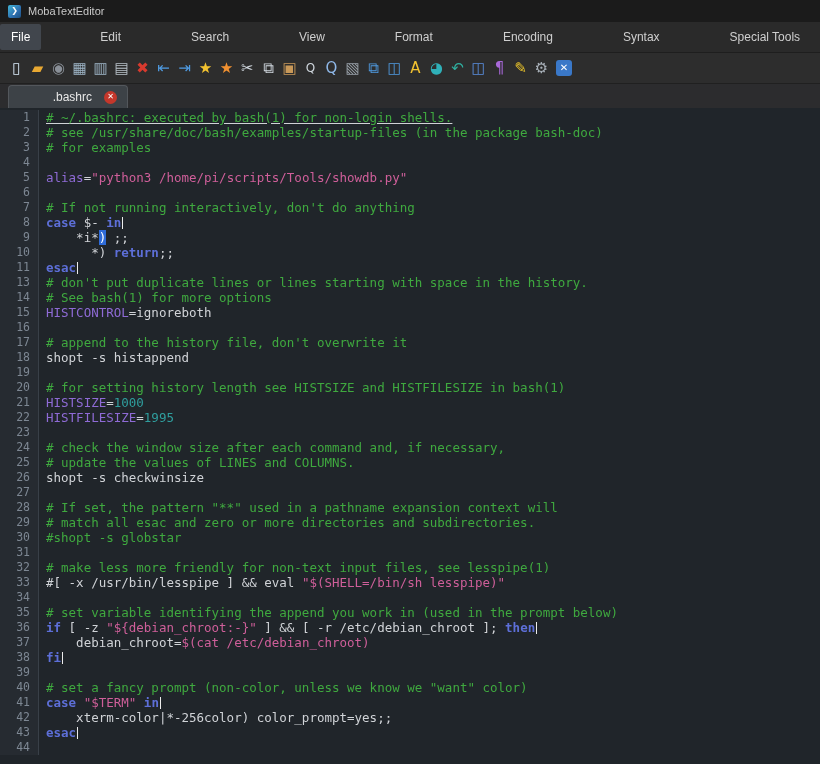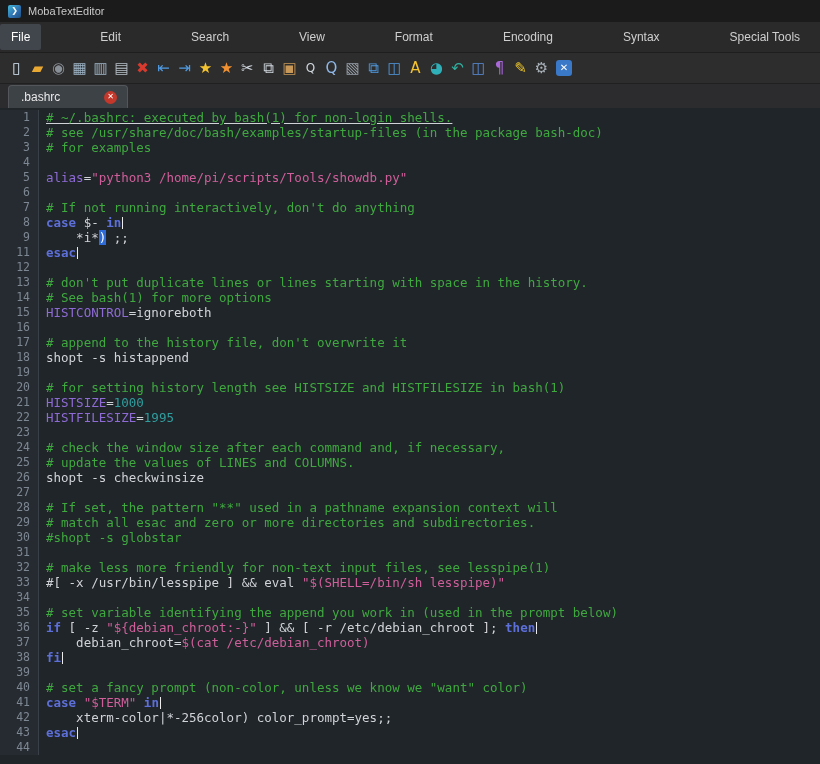--- a/index.html
+++ b/index.html
@@ -27,21 +27,21 @@
     padding:0 6px;border-bottom:1px solid #202020;}
   .tb-icon{width:21px;height:22px;display:inline-flex;align-items:center;justify-content:center;
     font-size:15px;line-height:1;font-family:"DejaVu Sans",sans-serif;cursor:default;}
   .tb-icon.small{font-size:12px;}
   .tb-icon.boxed{width:16px;height:16px;border-radius:3px;font-size:10px;margin:0 4px;}
 
   
   .tabbar{height:24px;flex:0 0 24px;background:#2c2c2e;display:flex;align-items:flex-end;padding-left:8px;}
   .tab{display:inline-flex;align-items:center;gap:12px;background:#3d4247;color:#e8e8e8;
     font-size:12px;padding:4px 10px 4px 12px;border:1px solid #53575c;border-bottom:none;
-    border-radius:4px 4px 0 0;min-width:96px;justify-content:space-between;}
+    border-radius:4px 4px 0 0;min-width:96px;justify-content:flex-end;}
   .tab-close{width:13px;height:13px;flex:0 0 13px;border-radius:50%;background:#c4372b;color:#fff;
     font-size:8px;line-height:1;display:inline-flex;align-items:center;justify-content:center;cursor:default;}
 
   
   .editor{flex:1;background:#20252a;overflow:hidden;
     font-family:"DejaVu Sans Mono","Liberation Mono",monospace;font-size:12.5px;padding-top:2px;}
   .line{display:flex;height:15px;line-height:15px;white-space:pre;}
   .gut{flex:0 0 30px;width:30px;text-align:right;padding-right:8px;color:#7d8793;
     background:#262b31;font-size:11.5px;border-right:1px solid #394048;}
   .code{padding-left:7px;color:#d0d3d7;}
@@ -111,22 +111,22 @@
     <div>
         <div class="line"><span class="gut">1</span><span class="code uline"><span class="tk-cm"># ~/.bashrc: executed by bash(1) for non-login shells.</span></span></div>
         <div class="line"><span class="gut">2</span><span class="code"><span class="tk-cm"># see /usr/share/doc/bash/examples/startup-files (in the package bash-doc)</span></span></div>
         <div class="line"><span class="gut">3</span><span class="code"><span class="tk-cm"># for examples</span></span></div>
         <div class="line"><span class="gut">4</span><span class="code"></span></div>
         <div class="line"><span class="gut">5</span><span class="code"><span class="tk-var">alias</span><span class="tk-txt">=</span><span class="tk-str">"python3 /home/pi/scripts/Tools/showdb.py"</span></span></div>
         <div class="line"><span class="gut">6</span><span class="code"></span></div>
         <div class="line"><span class="gut">7</span><span class="code"><span class="tk-cm"># If not running interactively, don't do anything</span></span></div>
         <div class="line"><span class="gut">8</span><span class="code"><span class="tk-kw">case</span><span class="tk-txt"> $- </span><span class="tk-kw">in</span><span class="caret"></span></span></div>
         <div class="line"><span class="gut">9</span><span class="code"><span class="tk-txt">    *i*</span><span class="tk-sel">)</span><span class="tk-txt"> ;;</span></span></div>
+        <div class="line"><span class="gut">10</span><span class="code"><span class="tk-txt">      *) </span><span class="tk-kw">return</span><span class="tk-txt">;;</span></span></div>
         <div class="line"><span class="gut">11</span><span class="code"><span class="tk-kw">esac</span><span class="caret"></span></span></div>
-        <div class="line"><span class="gut">12</span><span class="code"></span></div>
         <div class="line"><span class="gut">13</span><span class="code"><span class="tk-cm"># don't put duplicate lines or lines starting with space in the history.</span></span></div>
         <div class="line"><span class="gut">14</span><span class="code"><span class="tk-cm"># See bash(1) for more options</span></span></div>
         <div class="line"><span class="gut">15</span><span class="code"><span class="tk-var">HISTCONTROL</span><span class="tk-txt">=ignoreboth</span></span></div>
         <div class="line"><span class="gut">16</span><span class="code"></span></div>
         <div class="line"><span class="gut">17</span><span class="code"><span class="tk-cm"># append to the history file, don't overwrite it</span></span></div>
         <div class="line"><span class="gut">18</span><span class="code"><span class="tk-txt">shopt -s histappend</span></span></div>
         <div class="line"><span class="gut">19</span><span class="code"></span></div>
         <div class="line"><span class="gut">20</span><span class="code"><span class="tk-cm"># for setting history length see HISTSIZE and HISTFILESIZE in bash(1)</span></span></div>
         <div class="line"><span class="gut">21</span><span class="code"><span class="tk-var">HISTSIZE</span><span class="tk-txt">=</span><span class="tk-num">1000</span></span></div>
         <div class="line"><span class="gut">22</span><span class="code"><span class="tk-var">HISTFILESIZE</span><span class="tk-txt">=</span><span class="tk-num">1995</span></span></div>

